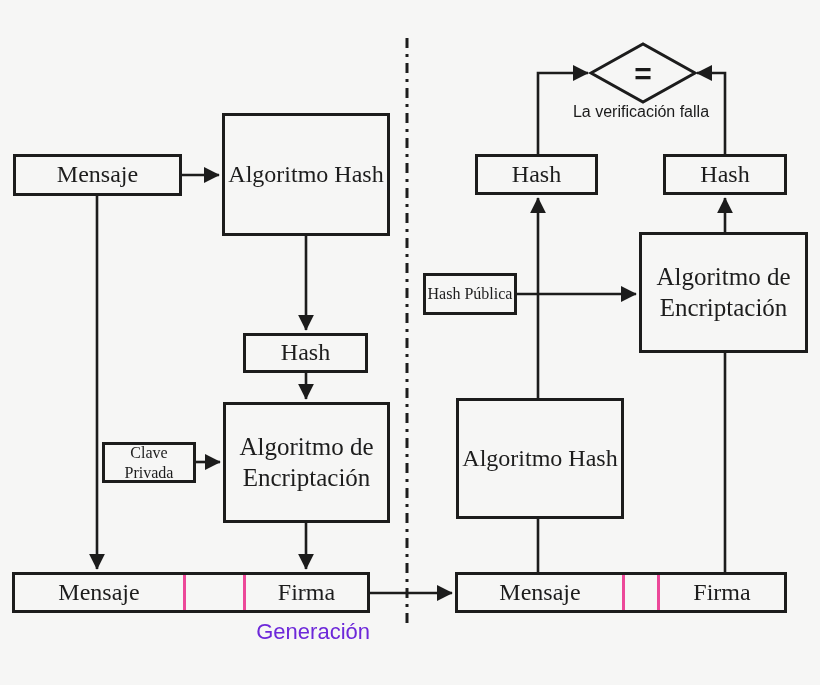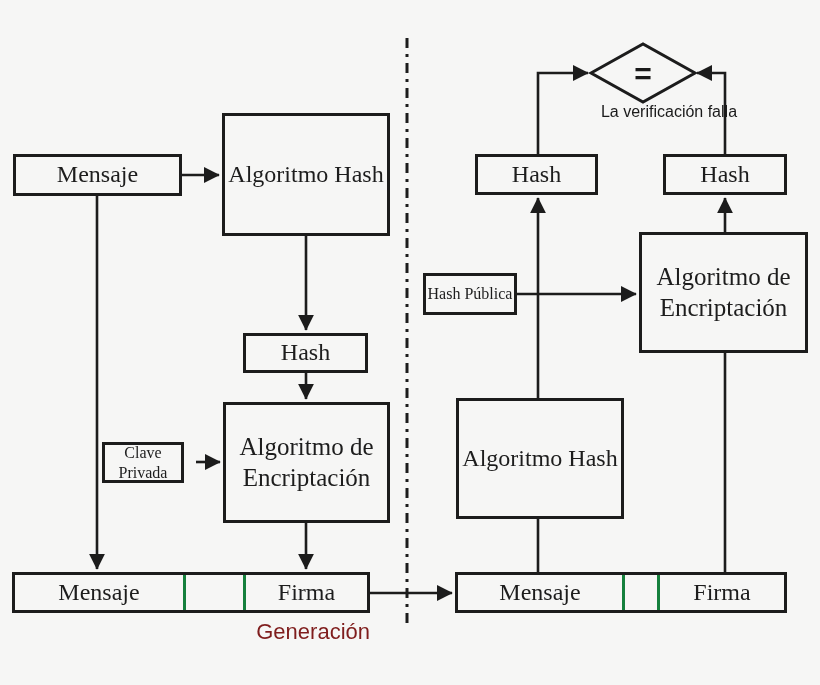--- a/index.html
+++ b/index.html
@@ -29,25 +29,25 @@
     box-sizing:border-box;
     border:3px solid #1c1c1c;
     background:#f6f6f5;
     display:flex;
   }
   .cell{
     box-sizing:border-box;
     display:flex;align-items:center;justify-content:center;
     color:#1d1d1d;font-size:24px;
   }
-  .cell + .cell{border-left:3px solid #15803d;}
+  .cell + .cell{border-left:3px solid #ec4899;}
   .section-label{
     position:absolute;
     font-family:"Liberation Sans", sans-serif;
-    font-size:22px;color:#7f1d1d;
+    font-size:22px;color:#6d28d9;
     text-align:right;
   }
   .note{
     position:absolute;
     font-family:"Liberation Sans", sans-serif;
     font-size:16px;line-height:1.14;
     color:#1a1a1a;text-align:center;
   }
   .equals{
     position:absolute;
@@ -88,31 +88,31 @@
       <path d="M725 232 V198" marker-end="url(#arrow)"></path>
       <path d="M725 154 V73 H697" marker-end="url(#arrow)"></path>
       <path d="M517 294 H636" marker-end="url(#arrow)"></path>
     </g>
 
     <polygon points="591,73 643,44 695,73 643,102" fill="#f6f6f5" stroke="#1c1c1c" stroke-width="3"></polygon>
   </svg>
 
   <div class="equals" style="left:613px;top:56px;width:60px;height:36px;line-height:36px;">=</div>
 
-  <div class="note" style="left:541px;top:103px;width:200px;padding-left:28px;">
+  <div class="note" style="left:541px;top:103px;width:200px;">
     <div>La verificación falla</div>
   </div>
 
   <div class="node" style="left:13px;top:154px;width:169px;height:42px;">Mensaje</div>
 
   <div class="node" style="left:222px;top:113px;width:168px;height:123px;">Algoritmo Hash</div>
 
   <div class="node" style="left:243px;top:333px;width:125px;height:40px;">Hash</div>
 
-  <div class="node small" style="left:102px;top:442px;width:82px;height:41px;">Clave Privada</div>
+  <div class="node small" style="left:102px;top:442px;width:94px;height:41px;">Clave Privada</div>
 
   <div class="node enc" style="left:223px;top:402px;width:167px;height:121px;">Algoritmo de Encriptación</div>
 
   <div class="row" style="left:12px;top:572px;width:358px;height:41px;">
     <div class="cell" style="width:168px;">Mensaje</div>
     <div class="cell" style="width:60px;"></div>
     <div class="cell" style="width:124px;">Firma</div>
   </div>
 
   <div class="section-label" style="left:150px;top:619px;width:220px;">Generación</div>

